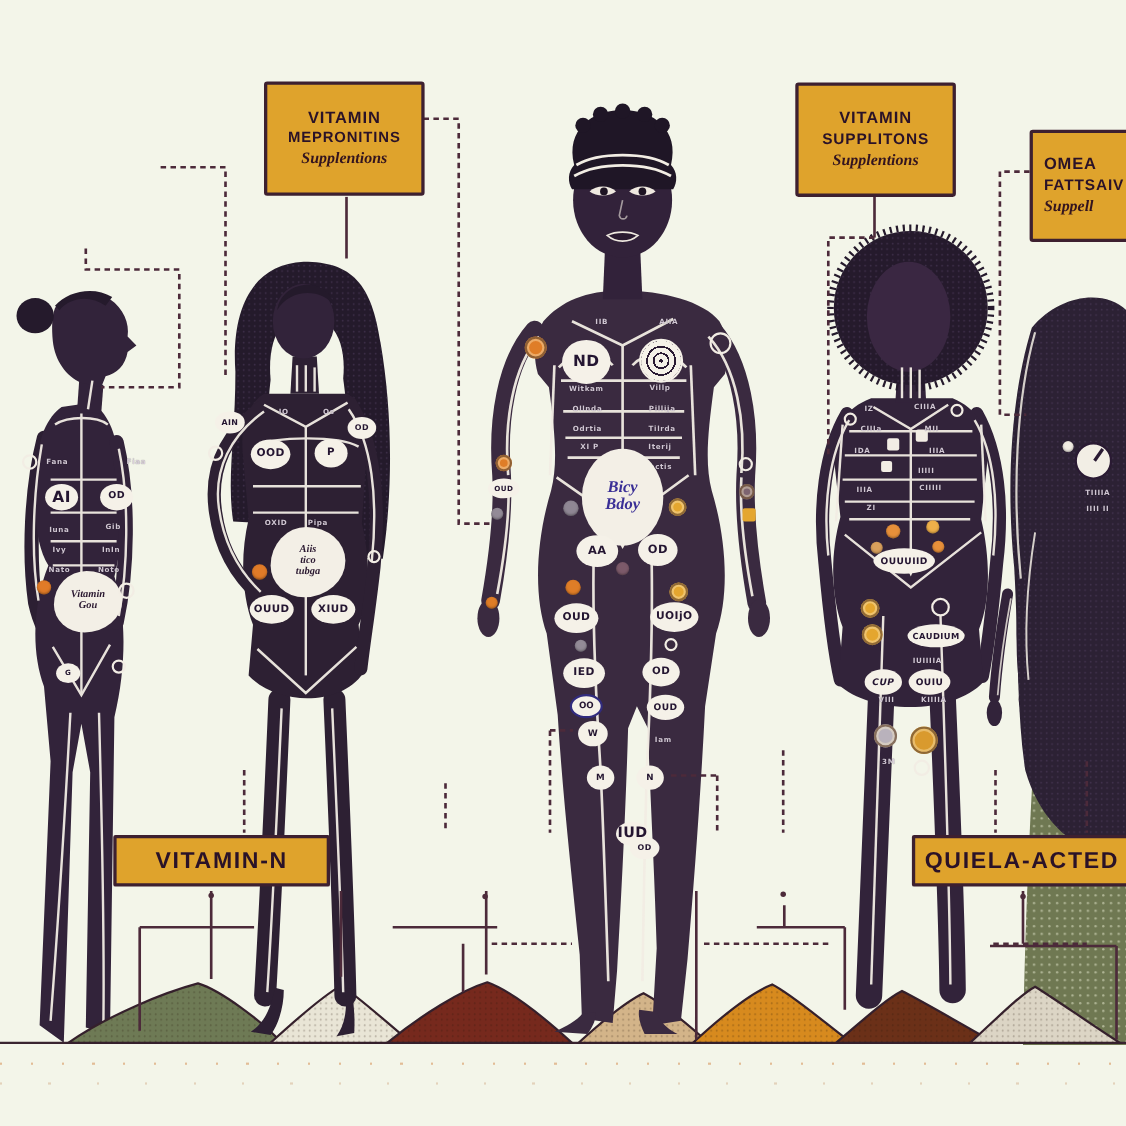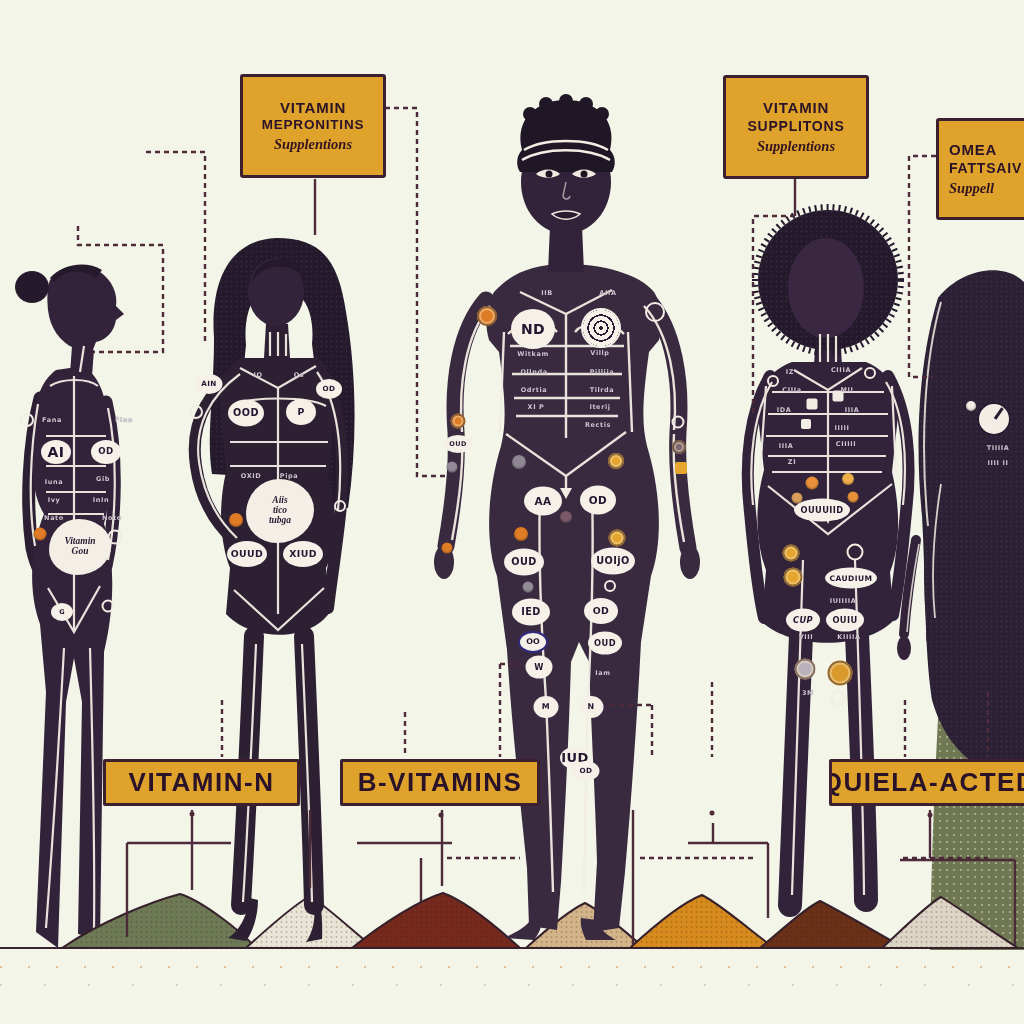--- a/index.html
+++ b/index.html
@@ -11,21 +11,21 @@
     border:3px solid var(--boxborder,#3d2030);border-radius:3px;
     display:flex;flex-direction:column;align-items:center;justify-content:center;
     padding:4px 6px;box-sizing:border-box;overflow:hidden;text-align:center;}
   .t1{font-weight:800;font-size:15px;line-height:1.25;letter-spacing:.8px;
     color:var(--boxtext,#2a1228);white-space:nowrap;}
   .t2{font-family:"Liberation Serif",serif;font-style:italic;font-weight:700;
     font-size:14.5px;color:#33141f;margin-top:2px;white-space:nowrap;}
   .bbox{position:absolute;z-index:10;background:var(--gold,#dfa32c);
     border:3px solid var(--boxborder,#3d2030);border-radius:2px;
     display:flex;align-items:center;justify-content:center;box-sizing:border-box;overflow:hidden;}
-  .b1{font-weight:800;font-size:26px;letter-spacing:1.5px;color:var(--boxtext,#2a1228);white-space:nowrap;}
+  .b1{font-weight:800;font-size:21px;letter-spacing:1.5px;color:var(--boxtext,#2a1228);white-space:nowrap;}
   
   #markers{position:absolute;left:0;top:0;width:100%;height:100%;z-index:5;pointer-events:none;}
   .mk{position:absolute;transform:translate(-50%,-50%);display:flex;align-items:center;
     justify-content:center;text-align:center;line-height:1.05;box-sizing:border-box;
     font-family:"DejaVu Sans",sans-serif;}
   .mk.oval,.mk.ovalwide{background:#f5f1e8;border-radius:50%;color:#241531;font-weight:700;letter-spacing:.4px;}
   .mk.ovalnavy{background:#f5f1e8;border-radius:50%;color:#241531;font-weight:700;border:2.5px solid #312b7e;}
   .mk.ovallg{background:#f3efe6;border-radius:50%;color:#3a2f96;font-weight:700;font-size:15px;
     white-space:pre-line;font-family:"Liberation Serif",serif;font-style:italic;}
   .mk.blob{background:#f3efe6;border-radius:48% 52% 55% 45%/55% 48% 52% 45%;color:#2a1830;
@@ -282,21 +282,21 @@
 <div id="markers">
       <div class="mk tag" style="left: 52px; top: 420px;">Fana</div>
       <div class="mk tag" style="left: 84px; top: 420px; margin-left: 40px;">Fiaa</div>
       <div class="mk oval" style="left: 56px; top: 452px; width: 30px; height: 24px; font-size: 14px;">AI</div>
       <div class="mk oval" style="left: 106px; top: 452px; width: 30px; height: 24px; font-size: 8.64px;">OD</div>
       <div class="mk tag" style="left: 54px; top: 482px;">Iuna</div>
       <div class="mk tag" style="left: 103px; top: 479px;">Gib</div>
       <div class="mk tag" style="left: 54px; top: 500px;">Ivy</div>
       <div class="mk tag" style="left: 101px; top: 500px;">InIn</div>
       <div class="mk tag" style="left: 54px; top: 518px;">Nato</div>
-      <div class="mk tag" style="left: 112px; top: 518px;">Noto</div>
+      <div class="mk tag" style="left: 99px; top: 518px;">Noto</div>
       <div class="mk blob" style="left: 80px; top: 547px; width: 62px; height: 56px;">Vitamin
 Gou</div>
       <div class="mk dot" style="left: 40px; top: 534px; width: 13px; height: 13px; background: rgb(224, 123, 40);"></div>
       <div class="mk ring" style="left: 115px; top: 537px; width: 15px; height: 15px;"></div>
       <div class="mk ring" style="left: 27px; top: 420px; width: 14px; height: 14px;"></div>
       <div class="mk oval" style="left: 62px; top: 612px; width: 22px; height: 18px; font-size: 6.5px;">G</div>
       <div class="mk ring" style="left: 108px; top: 606px; width: 13px; height: 13px;"></div>
       <div class="mk tag" style="left: 258px; top: 375px;">IO</div>
       <div class="mk tag" style="left: 299px; top: 375px;">Os</div>
       <div class="mk oval" style="left: 209px; top: 384px; width: 27px; height: 20px; font-size: 7.2px;">AIN</div>
@@ -319,20 +319,22 @@
       <div class="mk spiral" style="left: 601px; top: 328px; width: 40px; height: 40px;"></div>
       <div class="mk tag" style="left: 533px; top: 354px;">Witkam</div>
       <div class="mk tag" style="left: 600px; top: 353px;">Villp</div>
       <div class="mk tag" style="left: 534px; top: 372px;">Ollnda</div>
       <div class="mk tag" style="left: 602px; top: 372px;">Pillija</div>
       <div class="mk tag" style="left: 534px; top: 390px;">Odrtia</div>
       <div class="mk tag" style="left: 602px; top: 390px;">Tilrda</div>
       <div class="mk tag" style="left: 536px; top: 407px;">XI P</div>
       <div class="mk tag" style="left: 600px; top: 407px;">Iterij</div>
       <div class="mk tag" style="left: 598px; top: 425px;">Rectis</div>
+      <div class="mk ovallg" style="left: 566px; top: 452px; width: 74px; height: 88px;">Bicy
+Bdoy</div>
       <div class="mk dot" style="left: 519px; top: 462px; width: 14px; height: 14px; background: rgb(143, 135, 148);"></div>
       <div class="mk coin" style="left: 616px; top: 461px; width: 16px; height: 16px; background: rgb(228, 166, 47);"></div>
       <div class="mk oval" style="left: 543px; top: 501px; width: 38px; height: 29px; font-size: 10.44px;">AA</div>
       <div class="mk oval" style="left: 598px; top: 500px; width: 36px; height: 29px; font-size: 10.44px;">OD</div>
       <div class="mk dot" style="left: 566px; top: 517px; width: 12px; height: 12px; background: rgb(124, 90, 106);"></div>
       <div class="mk dot" style="left: 521px; top: 534px; width: 14px; height: 14px; background: rgb(223, 125, 39);"></div>
       <div class="mk coin" style="left: 617px; top: 538px; width: 17px; height: 17px; background: rgb(228, 166, 47);"></div>
       <div class="mk oval" style="left: 524px; top: 562px; width: 40px; height: 27px; font-size: 9.72px;">OUD</div>
       <div class="mk oval" style="left: 613px; top: 561px; width: 44px; height: 27px; font-size: 9.72px;">UOIjO</div>
       <div class="mk dot" style="left: 528px; top: 587px; width: 11px; height: 11px; background: rgb(147, 139, 151);"></div>
@@ -407,20 +409,17 @@
 </div>
 <div class="tbox" style="left:936px;top:118px;width:102px;height:102px;align-items:flex-start;padding-left:10px;text-align:left">
   <div class="t1">OMEA</div>
   <div class="t1" style="font-size:14px">FATTSAIV</div>
   <div class="t2">Suppell</div>
 </div>
 
 <div class="bbox" style="left:103px;top:759px;width:197px;height:47px">
   <div class="b1">VITAMIN-N</div>
 </div>
-<div class="bbox" style="left:340px;top:759px;width:200px;height:47px">
-  <div class="b1">B-VITAMINS</div>
-</div>
 <div class="bbox" style="left:829px;top:759px;width:200px;height:47px">
   <div class="b1">QUIELA-ACTED</div>
 </div>
 
 </div>
 
 </body></html>

